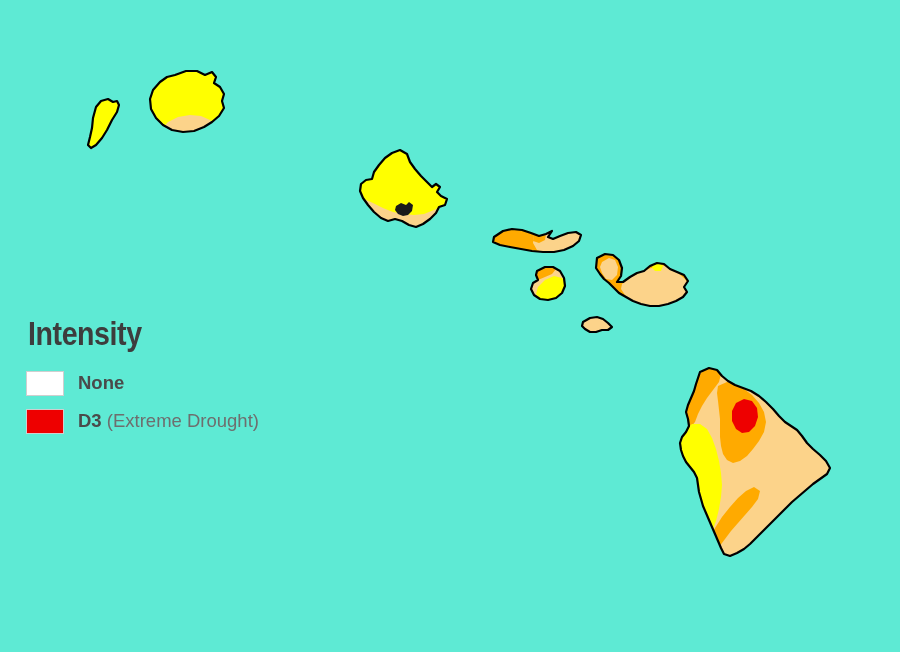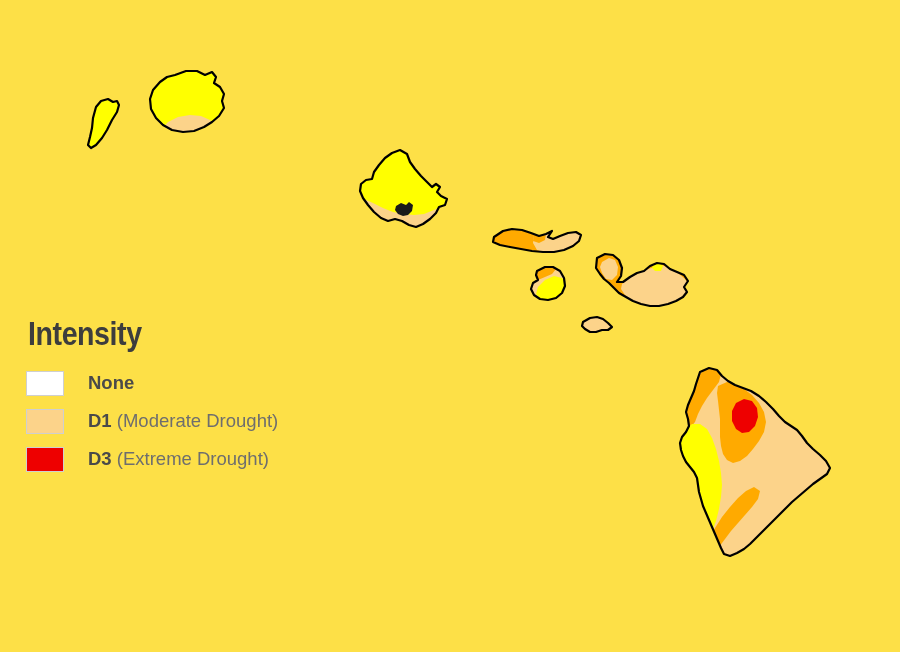--- a/index.html
+++ b/index.html
@@ -4,21 +4,21 @@
 <style>
   html, body {
     margin: 0;
     padding: 0;
     background: #ffffff;
   }
   #root {
     position: relative;
     width: 900px;
     height: 652px;
-    background: #fde047;
+    background: #5eead4;
     overflow: hidden;
     font-family: "Liberation Sans", sans-serif;
   }
   #map-svg {
     position: absolute;
     left: 0;
     top: 0;
     width: 900px;
     height: 652px;
   }
@@ -52,21 +52,21 @@
     height: 38px;
   }
   .legend-swatch {
     width: 38px;
     height: 25px;
     border: 1px solid #cfcfcf;
     box-sizing: border-box;
     flex: 0 0 auto;
   }
   .legend-label {
-    margin-left: 24px;
+    margin-left: 14px;
     font-size: 18.5px;
     color: #6e6e6e;
     white-space: nowrap;
     line-height: 1;
   }
   .legend-label .code {
     font-weight: bold;
     color: #4a4a4a;
   }
 </style>
@@ -283,26 +283,20 @@
     <div id="legend-title">Intensity</div>
 
     <div class="legend-row">
       <span class="legend-swatch" style="background:#FFFFFF"></span>
       <span class="legend-label">
         <span class="code">None</span><span></span>
       </span>
     </div>
 
 
-    <div class="legend-row">
-      <span class="legend-swatch" style="background:#FCD38A"></span>
-      <span class="legend-label">
-        <span class="code">D1</span>&nbsp;<span>(Moderate Drought)</span>
-      </span>
-    </div>
 
 
     <div class="legend-row">
       <span class="legend-swatch" style="background:#EE0000"></span>
       <span class="legend-label">
         <span class="code">D3</span>&nbsp;<span>(Extreme Drought)</span>
       </span>
     </div>
 
   </div>

